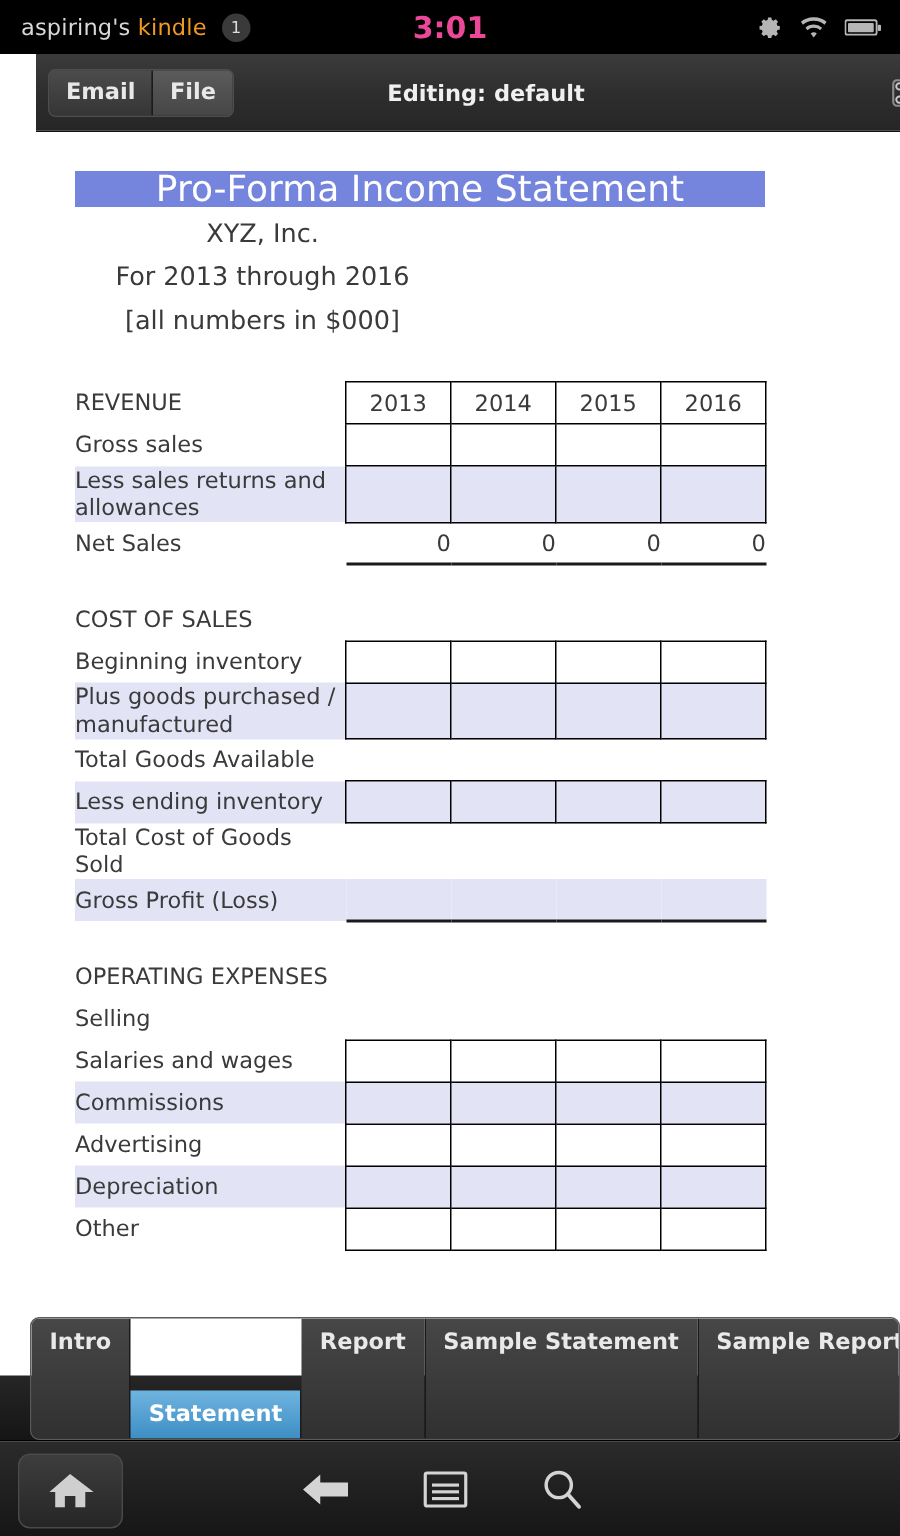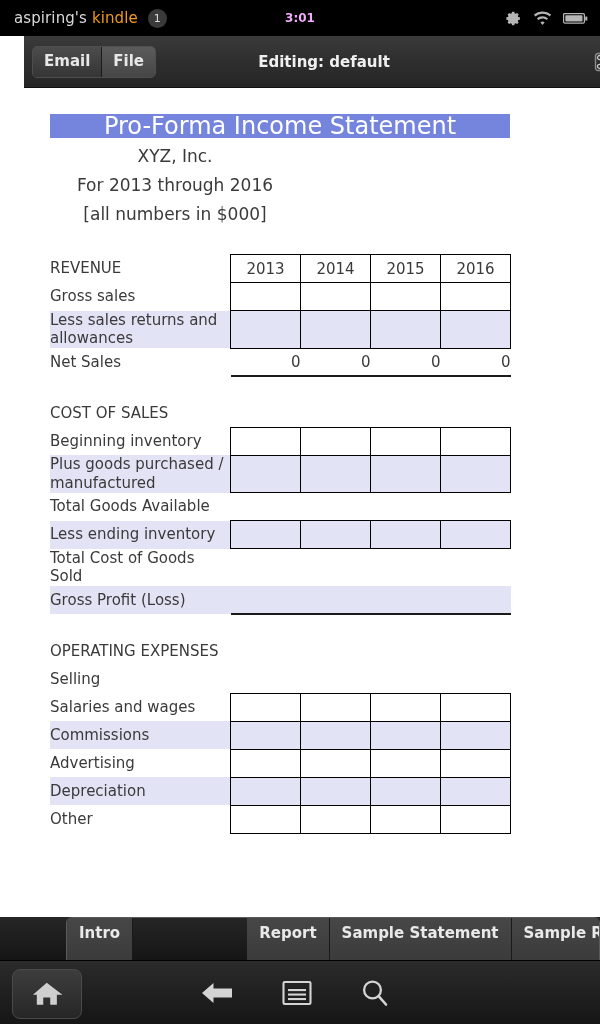--- a/index.html
+++ b/index.html
@@ -34,21 +34,21 @@
     margin-left: 10px;
     width: 19px; height: 19px; border-radius: 50%;
     background: #3a3a3a;
     color: #dcdcdc; font-size: 11px;
     display: flex; align-items: center; justify-content: center;
     line-height: 1;
   }
   .status-clock {
     position: absolute; left: 0; right: 0; top: 0; height: 36px;
     display: flex; align-items: center; justify-content: center;
-    color: #f0abfc; font-size: 12px; font-weight: bold;
+    color: #ec4899; font-size: 20px; font-weight: bold;
     pointer-events: none;
   }
   .status-icons {
     margin-left: auto; display: flex; align-items: center; gap: 11px;
     position: relative; z-index: 2;
   }
   .status-icons svg { display: block; }
 
   
   #app-toolbar {
@@ -148,22 +148,22 @@
   tr.shade td.boxed { background: #e3e3f6; }
   td.ruled { border-bottom: 2px solid #1a1a1a; }
   td.spacer-row { height: 22px; }
 
   
   #tab-bar {
     position: absolute; left: 0; top: 917px;
     width: 600px; height: 43px;
     background: linear-gradient(to bottom, #262626, #151515);
     box-sizing: border-box;
-    display: flex; align-items: flex-start;
-    padding-left: 66px;
+    display: flex; align-items: flex-end;
+    padding-left: 20px;
   }
   .tabs {
     display: flex;
     border: 1px solid #5a5a5a;
     border-radius: 6px;
     overflow: hidden;
   }
   .tab {
     font-size: 15px; font-weight: bold;
     color: #e9e9e9;

